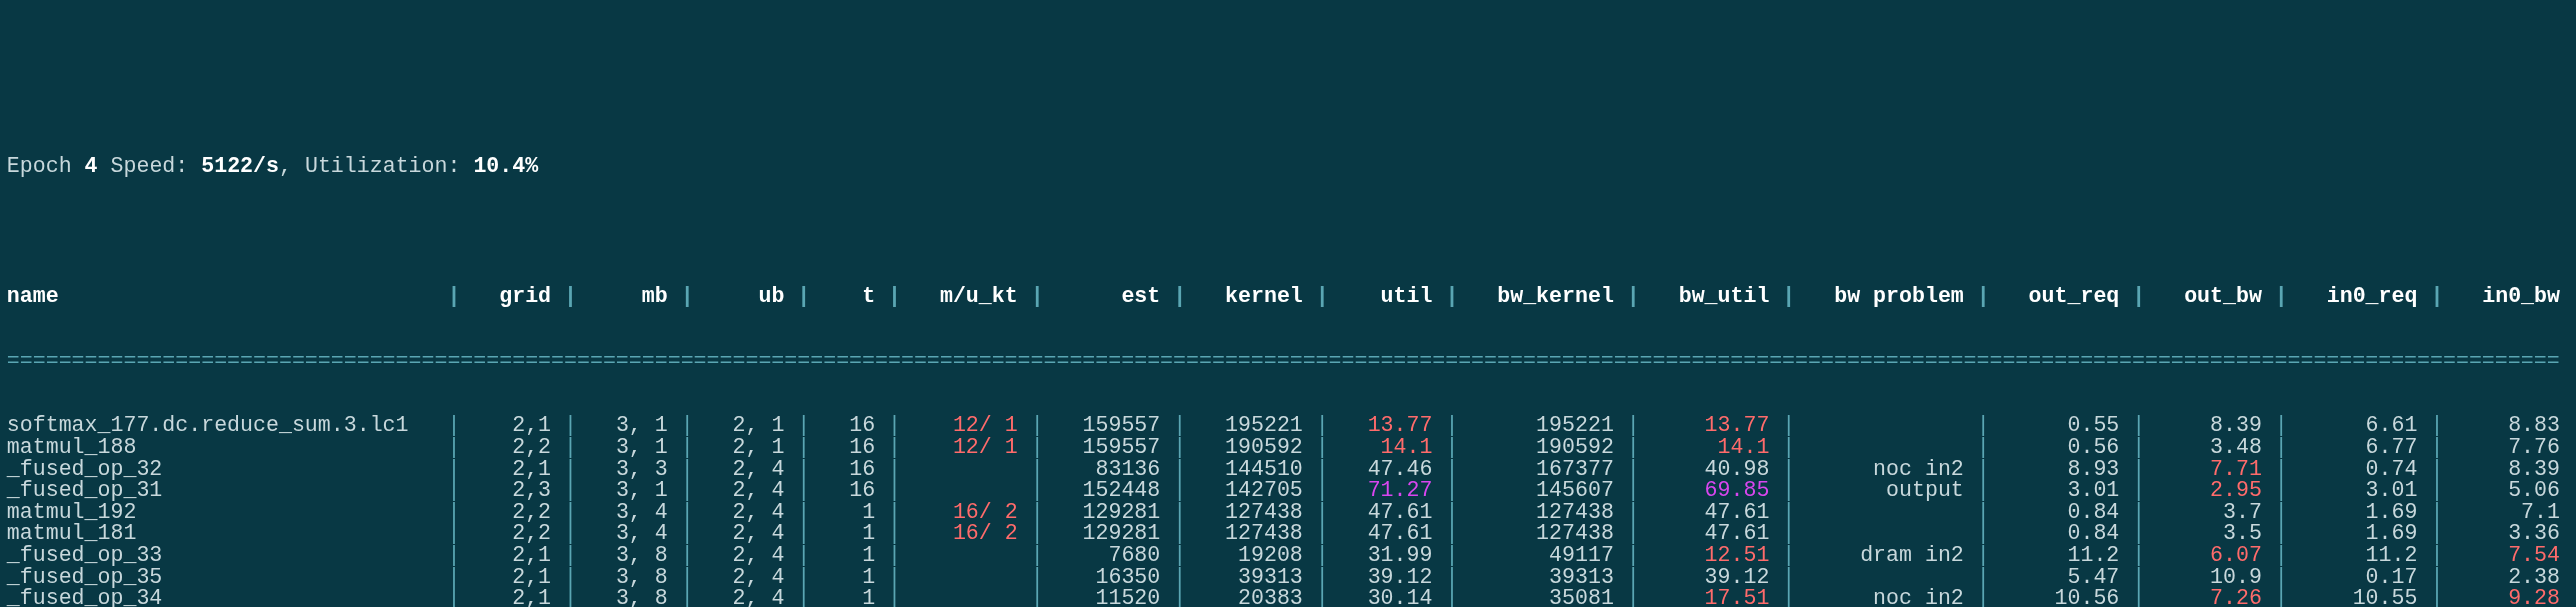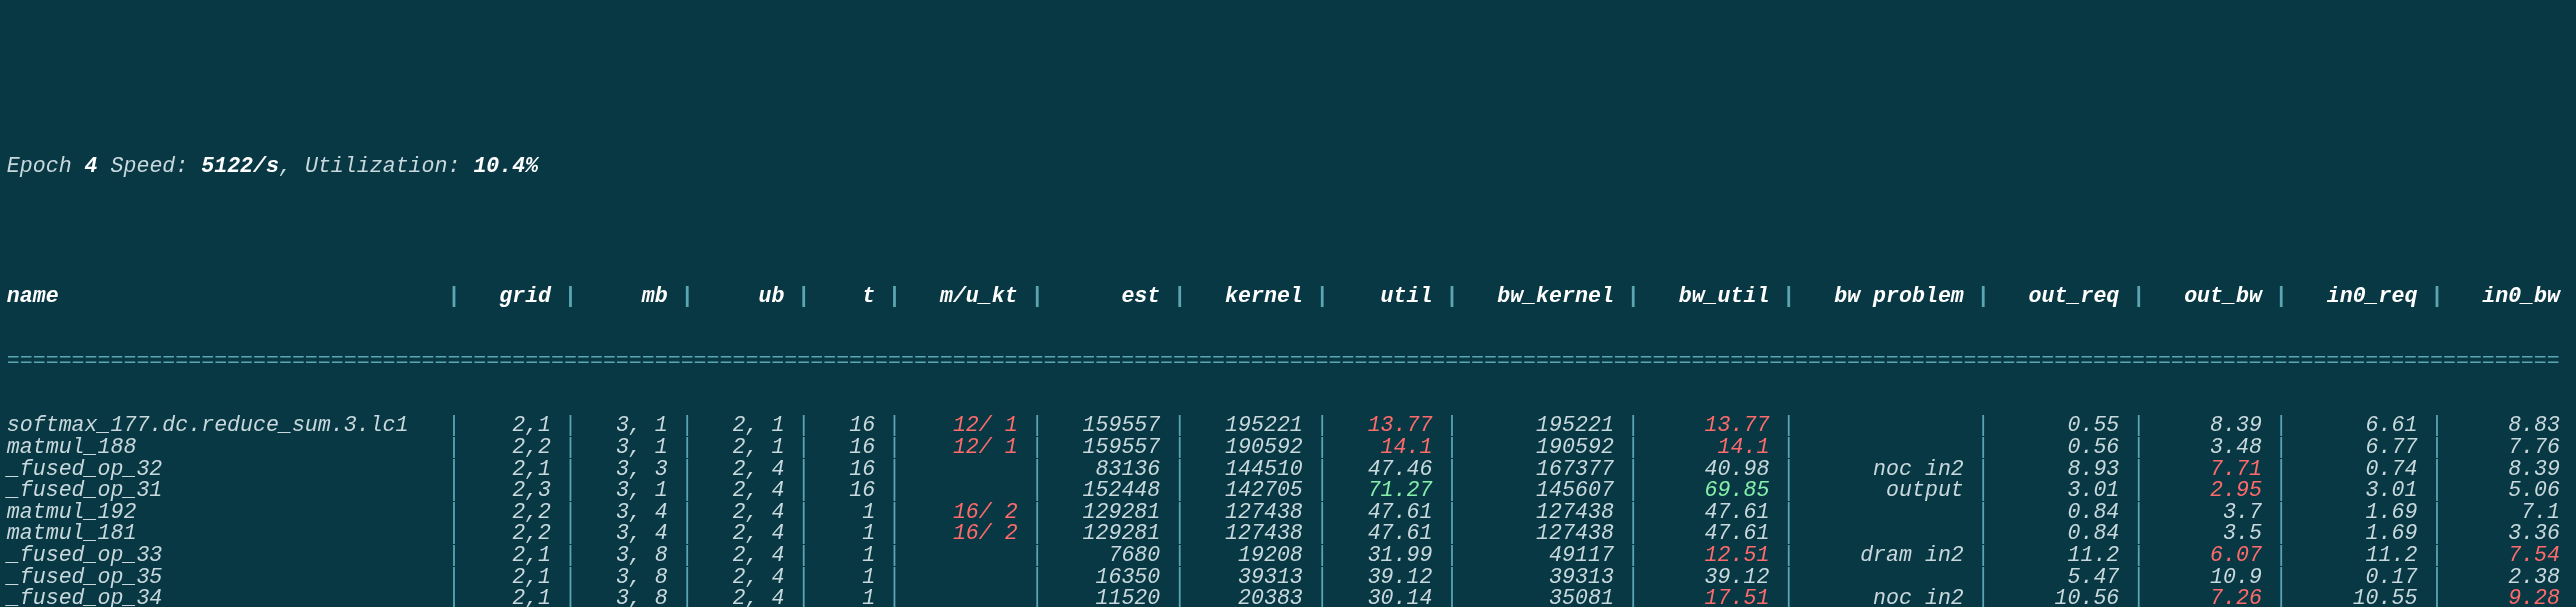--- a/index.html
+++ b/index.html
@@ -13,25 +13,25 @@
     white-space: pre;
     letter-spacing: 0px;
   }
   .screen {
     padding: 5.1px 6.8px;
     width: 2562px;
     height: 597px;
     overflow: hidden;
     position: relative;
   }
-  .row { display:block;font-style:italic; }
+  .row { display:block; }
   .b { font-weight: bold; color:#ffffff;}
   .pipe { color:#5aa6b3; }
   .red { color:#ff6b6b; }
-  .green { color:#86efac; }
+  .green { color:#d946ef; }
   .dim { color:#c8d8dc; }
 </style>
 </head>
 <body>
 
 
 
 <div class="screen">
   <div class="row"><span class="dim">Epoch</span> <span class="b">4</span> <span class="dim">Speed:</span> <span class="b">5122/s</span><span class="dim">, </span><span class="dim">Utilization:</span> <span class="b">10.4%</span></div>
   <div class="row"> </div>

